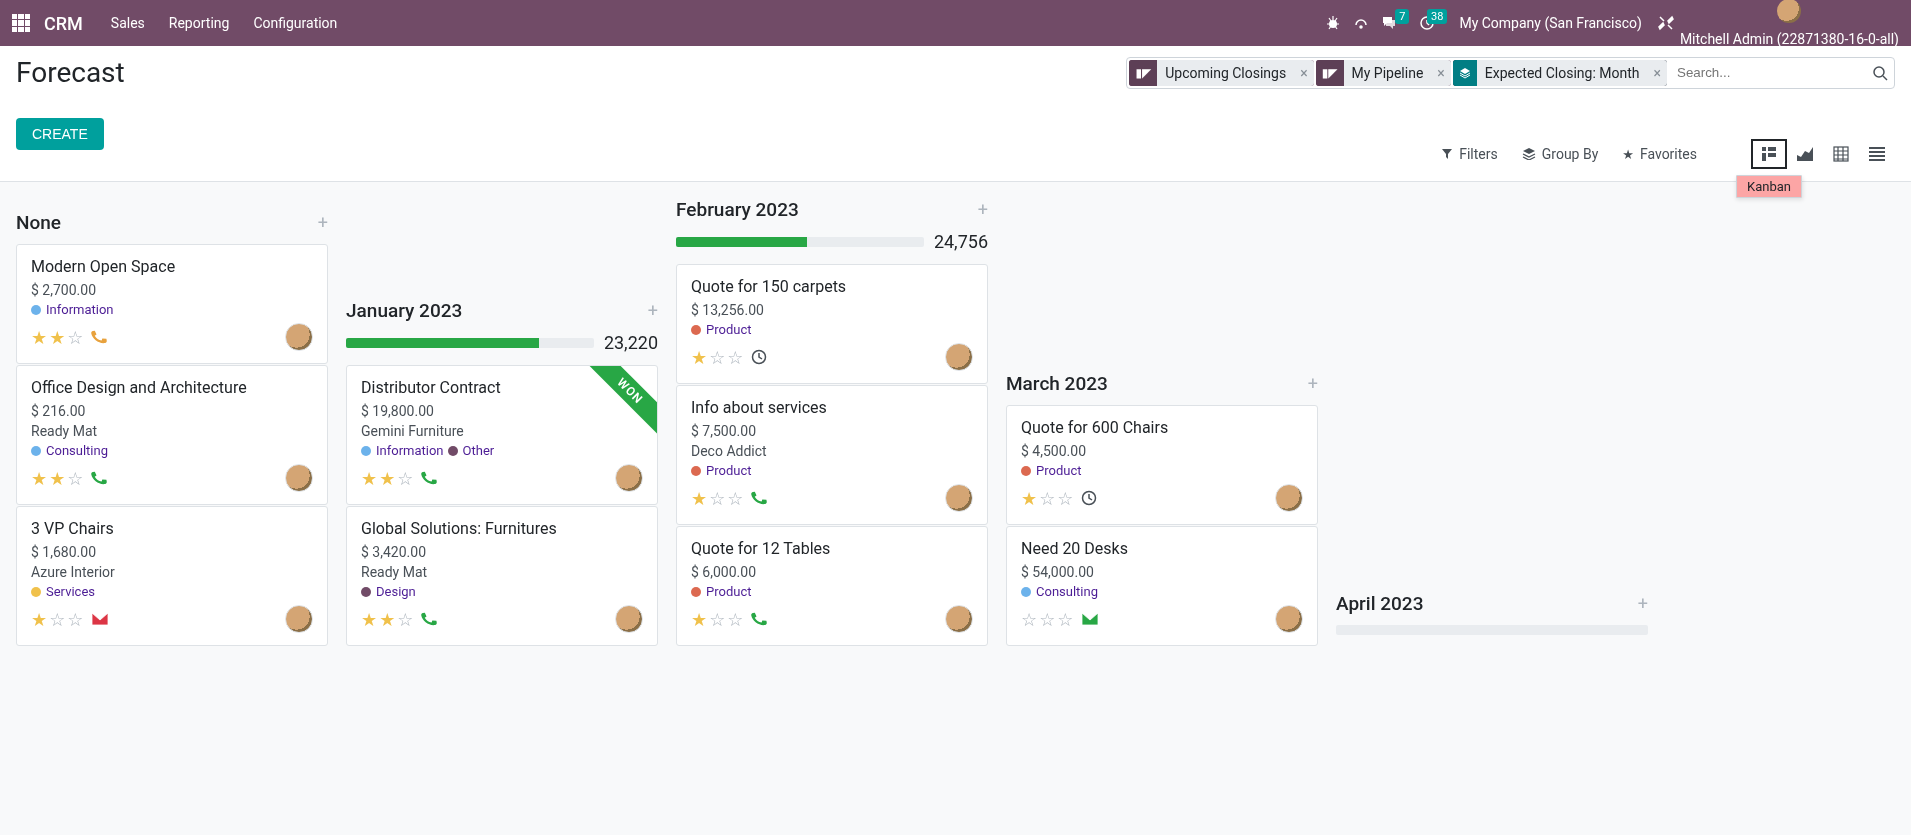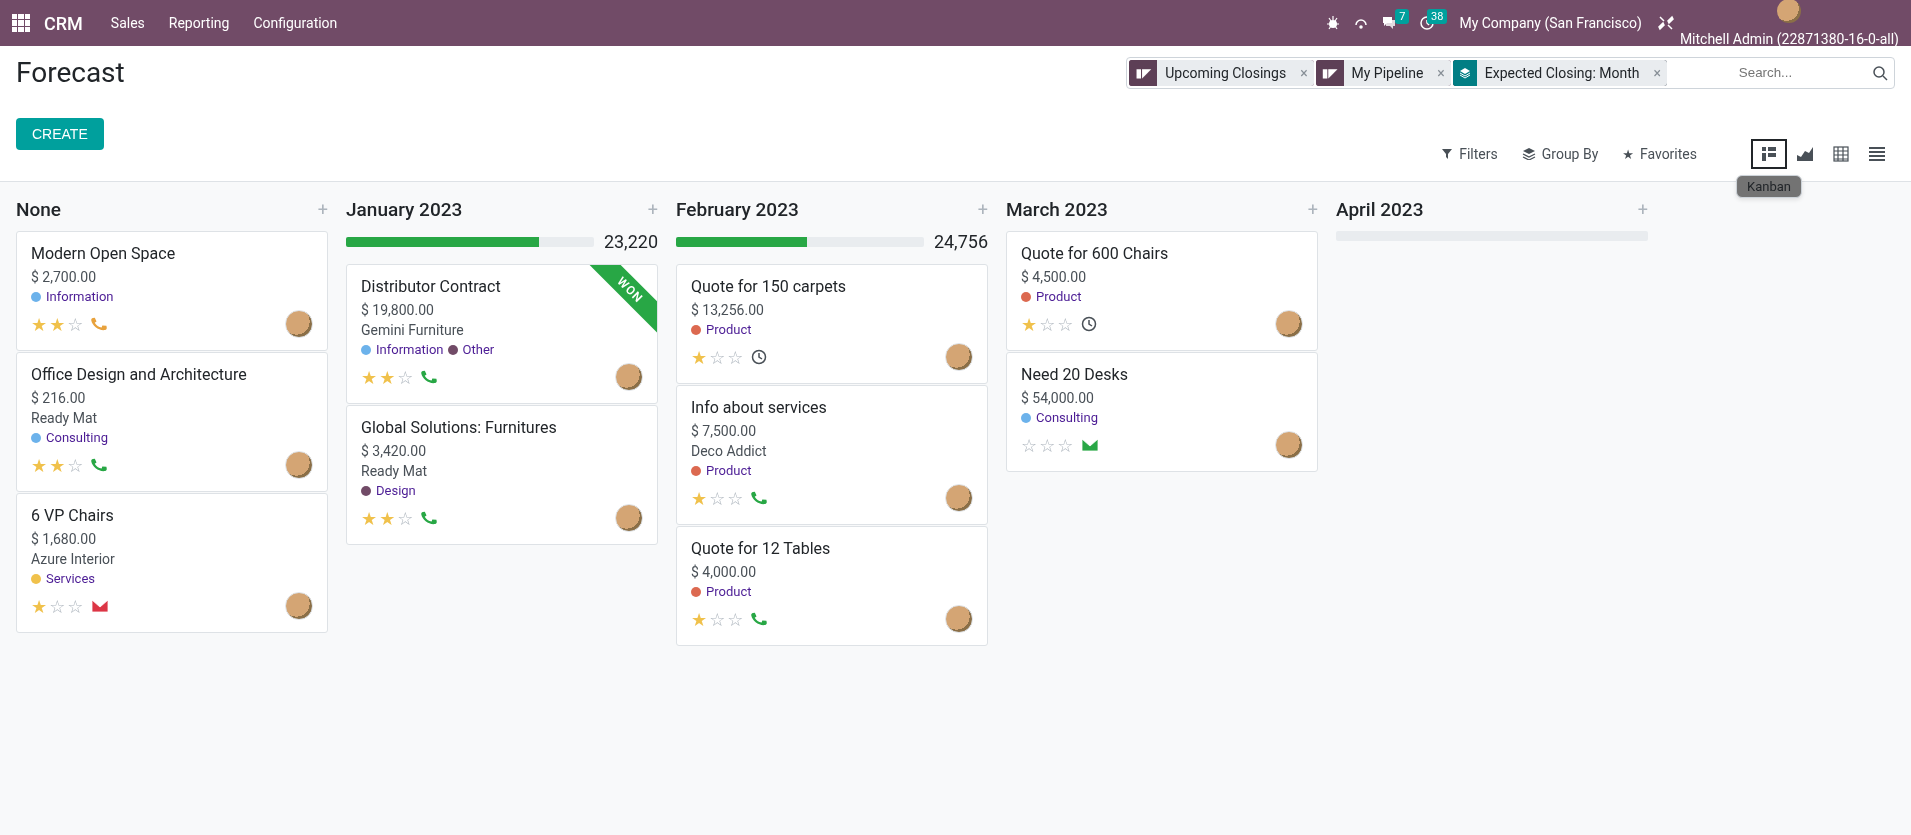--- a/index.html
+++ b/index.html
@@ -22,35 +22,35 @@
 .control-panel { background: #fff; padding: 10px 16px 12px 16px; border-bottom: 1px solid #dee2e6; }
 .cp-row1 { display: flex; align-items: center; margin-bottom: 10px; }
 .cp-title { font-size: 28px; color: #212529; }
 .cp-row1 .search-area { margin-left: auto; display: flex; align-items: center; border: 1px solid #ced4da; border-radius: 4px; padding: 2px 6px 2px 2px; gap: 2px; }
 .facet { display: inline-flex; align-items: center; background: #714b67; color: #fff; border-radius: 3px; overflow: hidden; height: 26px; }
 .facet .facet-icon { background: #5d3f56; padding: 0 6px; display: flex; align-items: center; height: 100%; font-size: 12px; }
 .facet.group .facet-icon { background: #017e84; }
 .facet.group { background: #0f172a; }
 .facet .facet-label { padding: 0 8px; color: #212529; background: #e9ecef; height: 100%; display: flex; align-items: center; }
 .facet .facet-remove { padding: 0 6px; color: #868e96; cursor: pointer; background: #e9ecef; height: 100%; display: flex; align-items: center; }
-.search-input { border: none; outline: none; padding: 4px 8px; min-width: 140px; text-align: center; }
+.search-input { border: none; outline: none; padding: 4px 8px; min-width: 140px; }
 .search-icon-btn { margin-left: 8px; color: #495057; cursor: pointer; font-size: 16px; }
 
 .cp-row2 { display: flex; align-items: center; }
 .btn-create { background: #00a09d; color: #fff; border: none; padding: 8px 16px; font-size: 14px; border-radius: 4px; cursor: pointer; font-weight: 500; }
 .cp-tools { margin-left: auto; display: flex; gap: 24px; align-items: center; color: #495057; margin-top: 40px; }
 .cp-tool { cursor: pointer; display: inline-flex; align-items: center; gap: 6px; }
 .cp-tool .ic { font-size: 13px; }
 .view-switcher { display: flex; gap: 0; margin-left: 30px; }
 .view-btn { width: 36px; height: 30px; display: flex; align-items: center; justify-content: center; cursor: pointer; color: #495057; position: relative; }
 .view-btn.active { border: 2px solid #212529; }
-.tooltip { position: absolute; top: 34px; left: 50%; transform: translateX(-50%); background: #737373; border: 1px solid #ced4da; padding: 3px 10px; font-size: 13px; white-space: nowrap; border-radius: 6px; box-shadow: 0 2px 4px rgba(0,0,0,0.1); color: #212529; z-index: 10; }
-
-
-.kanban { display: flex; gap: 0; padding: 12px 0 0 12px; overflow-x: auto; align-items: flex-start; }
+.tooltip { position: absolute; top: 34px; left: 50%; transform: translateX(-50%); background: #fca5a5; border: 1px solid #ced4da; padding: 3px 10px; font-size: 13px; white-space: nowrap; border-radius: 1px; box-shadow: 0 2px 4px rgba(0,0,0,0.1); color: #212529; z-index: 10; }
+
+
+.kanban { display: flex; gap: 0; padding: 12px 0 0 12px; overflow-x: auto; align-items: flex-end; }
 .kcol { width: 330px; flex: 0 0 330px; padding: 0 10px 20px 0; }
 .kcol-header { display: flex; align-items: center; justify-content: space-between; padding: 4px 4px 10px 4px; }
 .kcol-title { font-size: 19px; font-weight: 500; color: #212529; }
 .kcol-add { color: #adb5bd; font-size: 18px; cursor: pointer; }
 .kcol-bar-row { display: flex; align-items: center; gap: 10px; padding: 0 4px 12px 4px; }
 .kcol-bar { height: 10px; flex: 1; background: #e9ecef; display: flex; border-radius: 2px; overflow: hidden; }
 .kcol-bar span { height: 100%; }
 .kcol-total { font-size: 18px; color: #212529; }
 
 .kcard { background: #fff; border: 1px solid #dee2e6; border-radius: 3px; padding: 12px 14px; margin: 0 4px 1px 4px; position: relative; overflow: hidden; }
@@ -276,21 +276,21 @@
             <span class="act-icon phone-ic">
               <svg width="16" height="16" viewBox="0 0 16 16" fill="currentColor">
                 <path d="M3 1 C2 1 1 2 1 3 C1 9 7 15 13 15 C14 15 15 14 15 13 L15 11 L11 10 L10 12 C7 11 5 9 4 6 L6 5 L5 1 Z"></path>
               </svg>
             </span>
           </div>
           <div class="avatar"></div>
         </div>
       </div>
       <div class="kcard">
-        <div class="title">6 VP Chairs</div>
+        <div class="title">3 VP Chairs</div>
         <div class="amount">$ 1,680.00</div>
         <div class="subtitle">Azure Interior</div>
         <div class="tags">
           <span class="tag"><span class="dot" style="background:#f0c14b"></span>Services</span>
         </div>
         <div class="footer">
           <div class="left-ftr">
             <span class="stars">
               <span class="star">★</span>
               <span class="star empty">☆</span>
@@ -418,21 +418,21 @@
               <svg width="16" height="16" viewBox="0 0 16 16" fill="currentColor">
                 <path d="M3 1 C2 1 1 2 1 3 C1 9 7 15 13 15 C14 15 15 14 15 13 L15 11 L11 10 L10 12 C7 11 5 9 4 6 L6 5 L5 1 Z"></path>
               </svg>
             </span>
           </div>
           <div class="avatar"></div>
         </div>
       </div>
       <div class="kcard">
         <div class="title">Quote for 12 Tables</div>
-        <div class="amount">$ 4,000.00</div>
+        <div class="amount">$ 6,000.00</div>
         <div class="tags">
           <span class="tag"><span class="dot" style="background:#dc6950"></span>Product</span>
         </div>
         <div class="footer">
           <div class="left-ftr">
             <span class="stars">
               <span class="star">★</span>
               <span class="star empty">☆</span>
               <span class="star empty">☆</span>
             </span>

